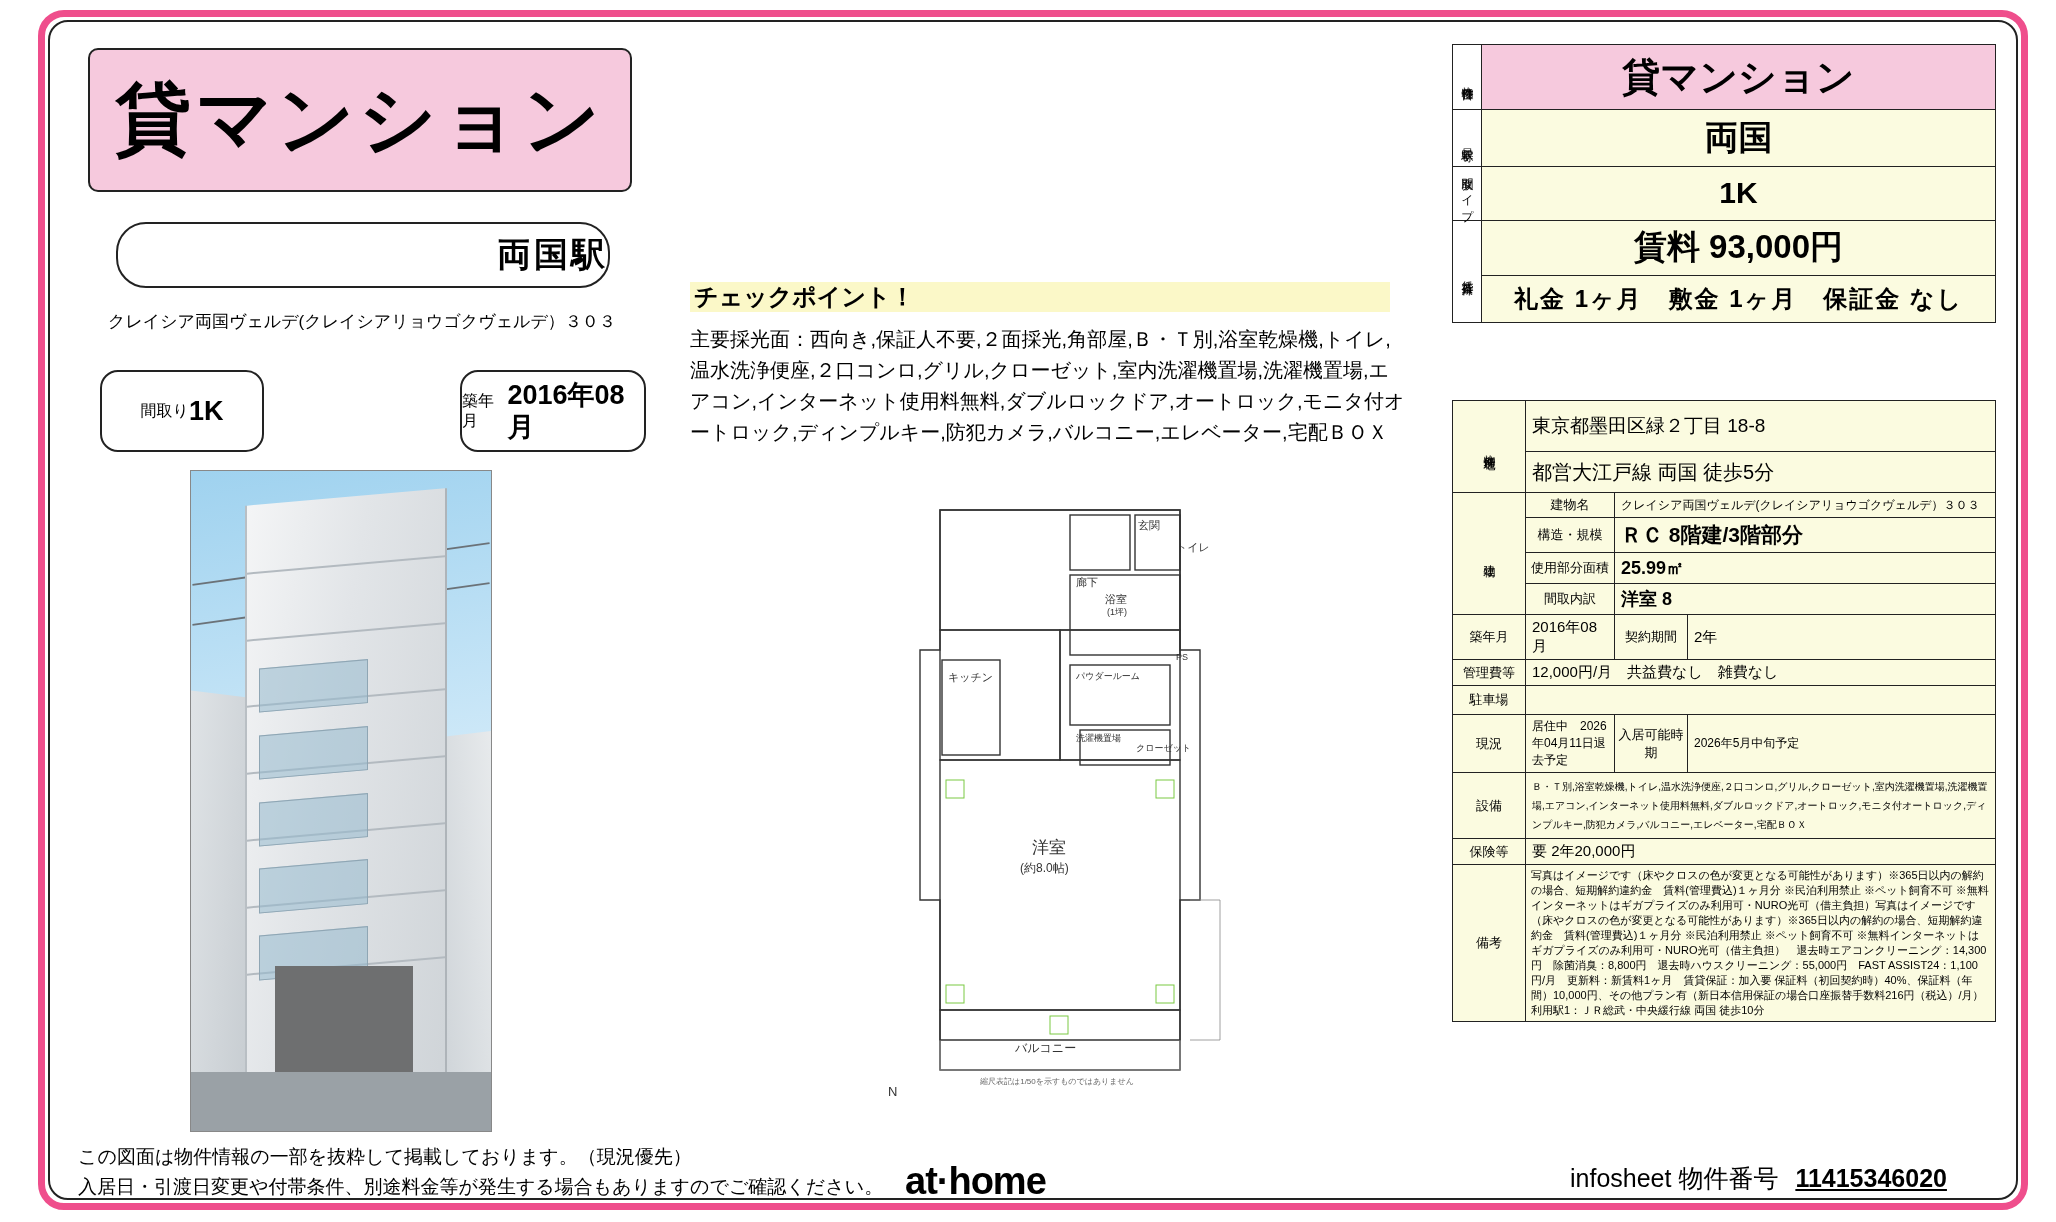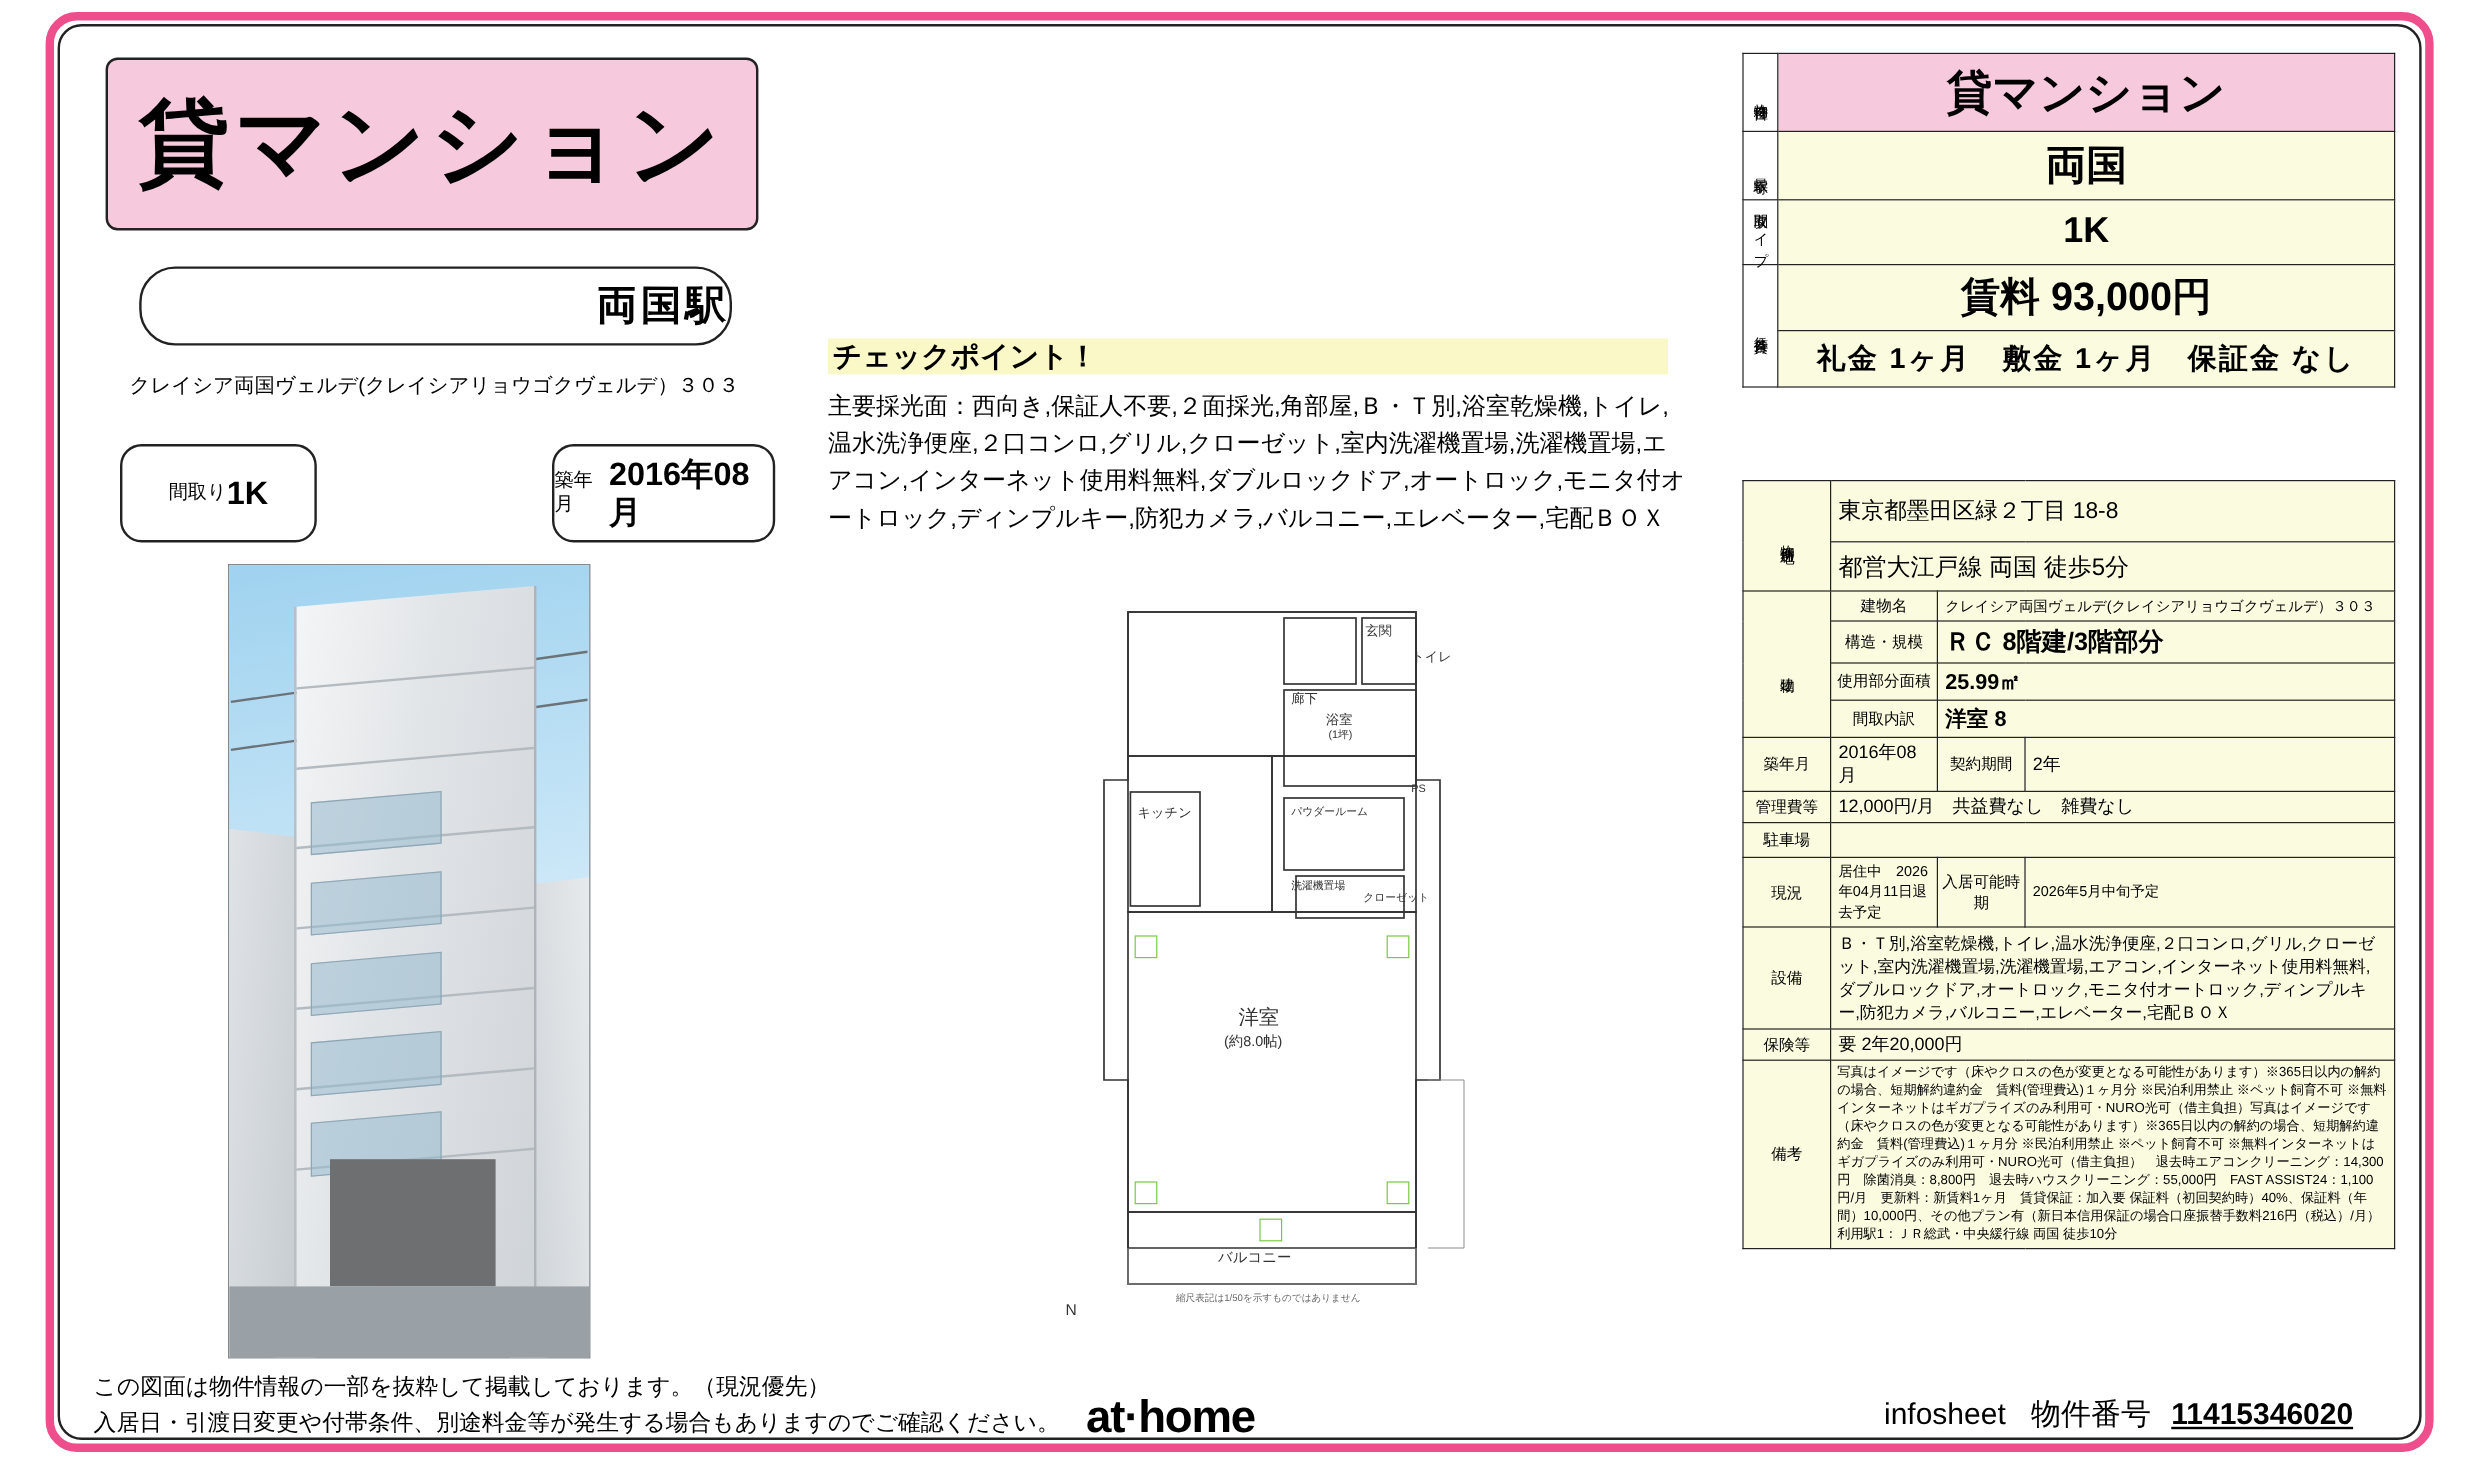--- a/index.html
+++ b/index.html
@@ -122,21 +122,21 @@
   .rt2-table{border-collapse:collapse;width:544px;}
   .rt2-table td{border:1px solid #222;vertical-align:middle;background:#fbfbe0;}
   .addr{font-size:19px;padding:8px 6px;height:34px;}
   .traffic{font-size:20px;padding:6px;height:28px;}
   .sublabel{width:82px;font-size:13px;text-align:center;padding:3px;}
   .subval{font-size:15px;padding:3px 6px;}
   .subval.big{font-size:21px;font-weight:bold;}
   .subval.mid{font-size:18px;font-weight:bold;}
   .tiny{font-size:12px;}
   .rowlabel{width:70px;font-size:13px;text-align:center;}
-  .equip{font-size:14px;line-height:19px;padding:4px 6px;}
+  .equip{font-size:10px;line-height:19px;padding:4px 6px;}
   .remark{font-size:11px;line-height:15px;padding:3px 5px;}
 
   
   .foot-left{
     position:absolute;left:78px;top:1142px;width:900px;font-size:19px;line-height:30px;
   }
   .athome{
     position:absolute;left:905px;top:1160px;font-size:38px;font-weight:bold;letter-spacing:-1px;
   }
   .infosheet{
@@ -336,16 +336,16 @@
 
   <div class="foot-left">
     <div>この図面は物件情報の一部を抜粋して掲載しております。（現況優先）</div>
     <div>入居日・引渡日変更や付帯条件、別途料金等が発生する場合もありますのでご確認ください。</div>
   </div>
   <div class="athome">
     <span>at·home</span>
   </div>
   <div class="infosheet">
     <span>infosheet</span>
-    <span style="margin-left:14px;">物件番号</span>
+    <span style="">物件番号</span>
     <span class="num">11415346020</span>
   </div>
 </div>
 
 </body></html>

